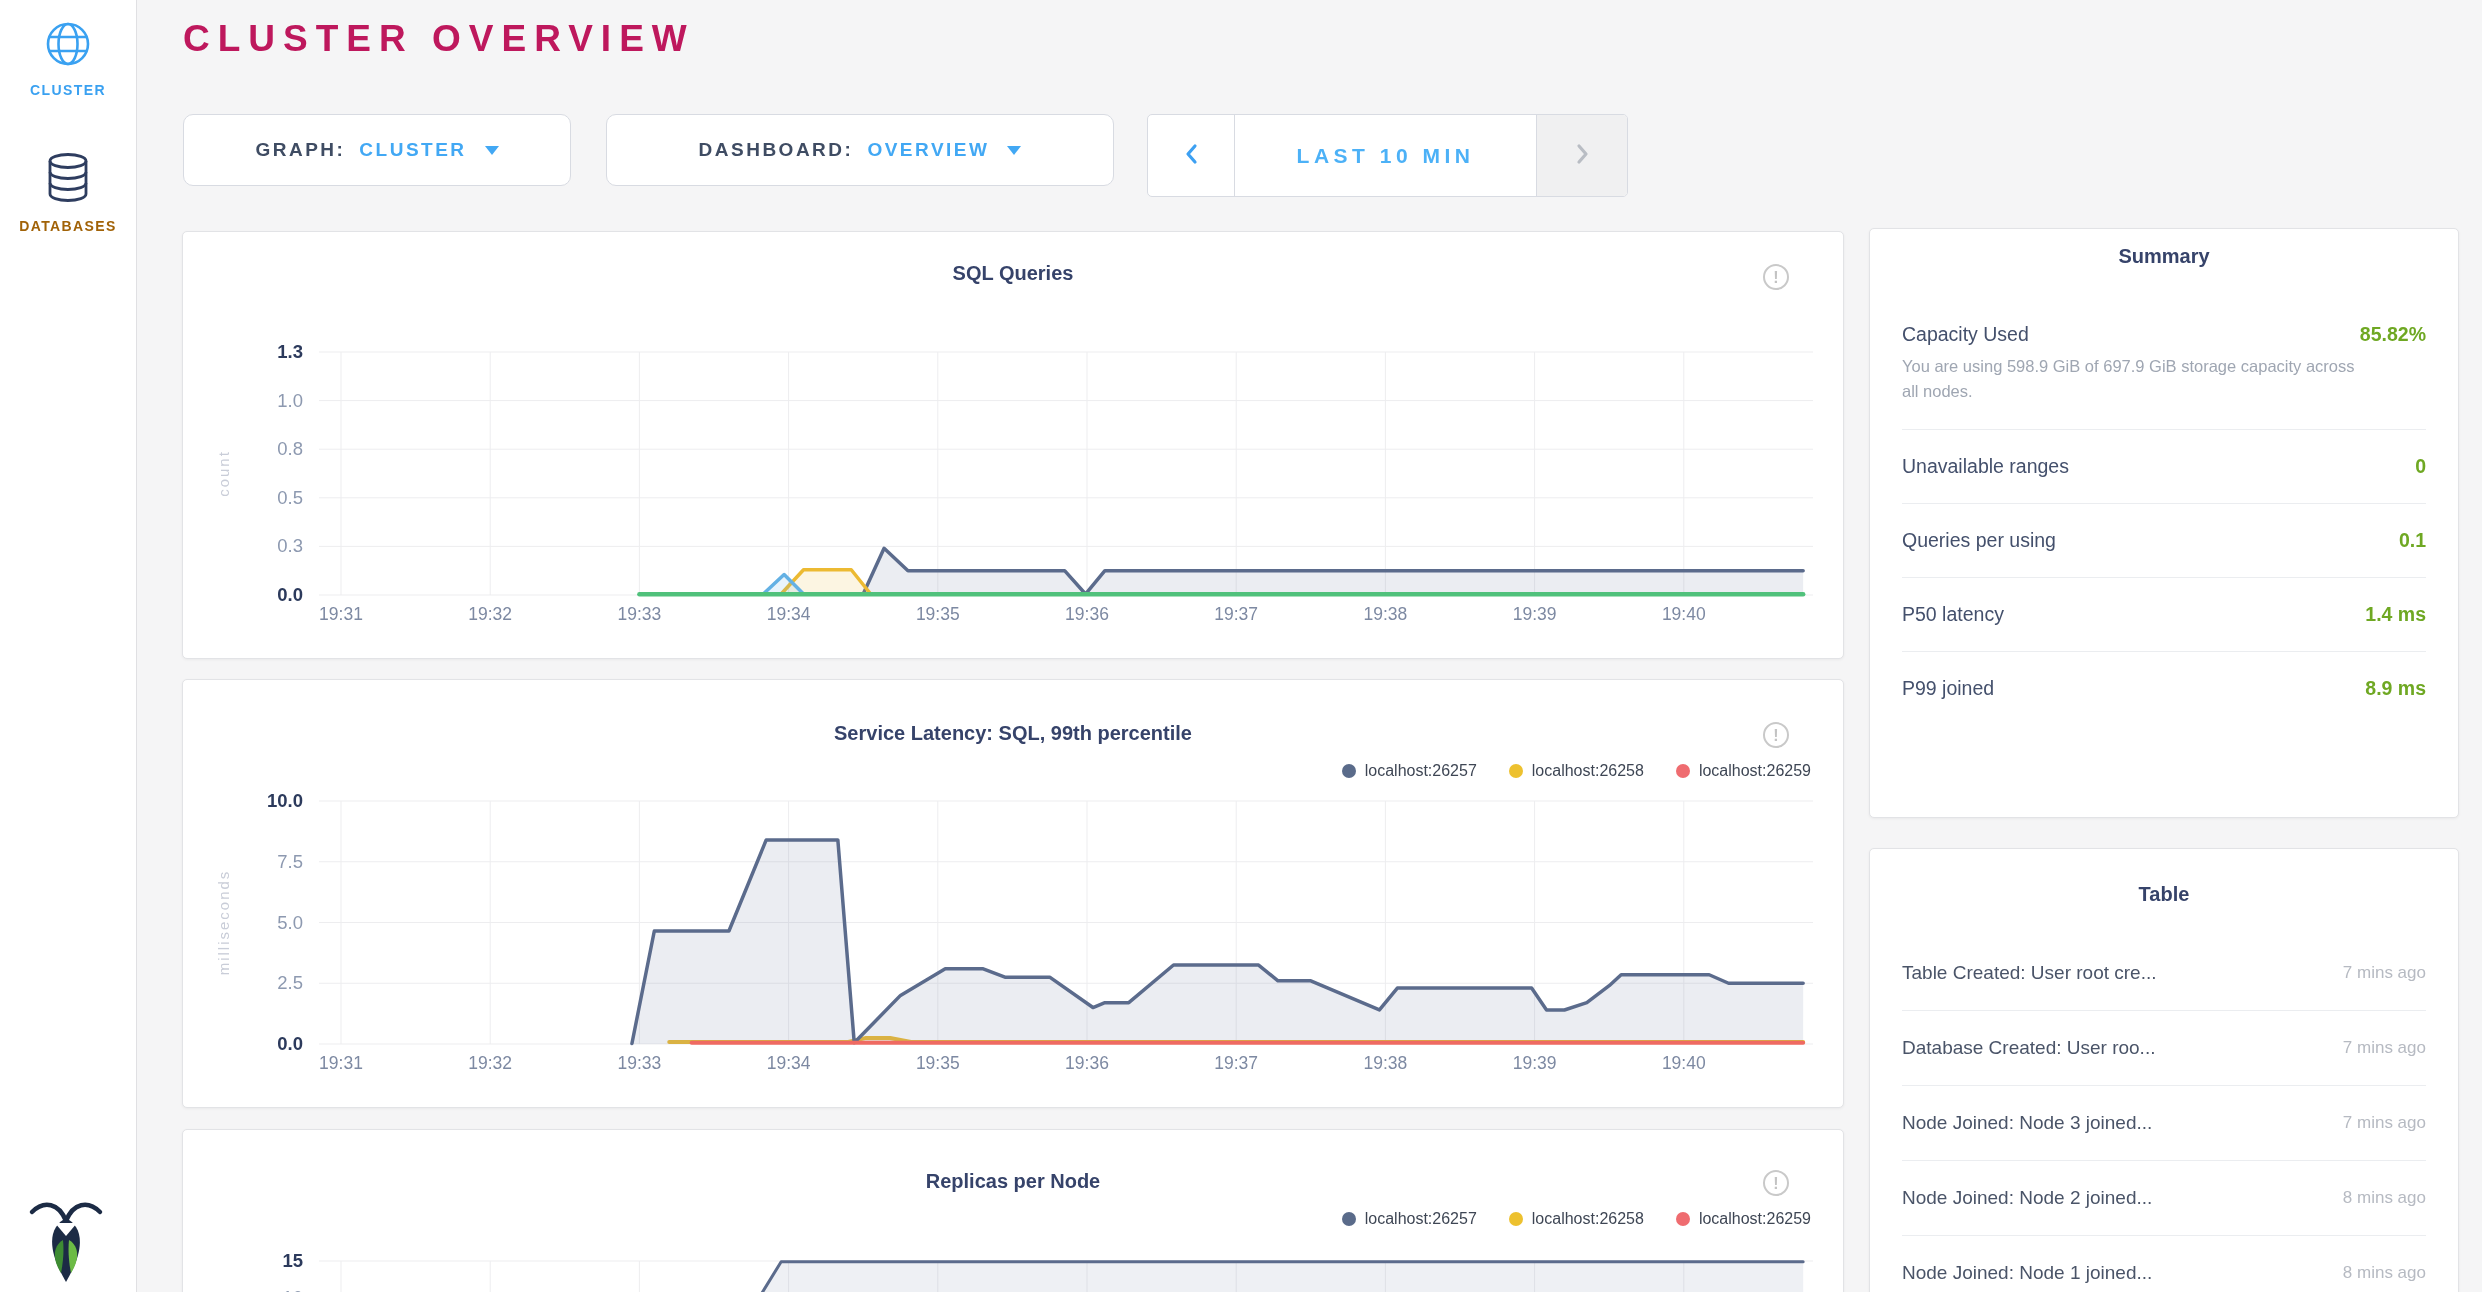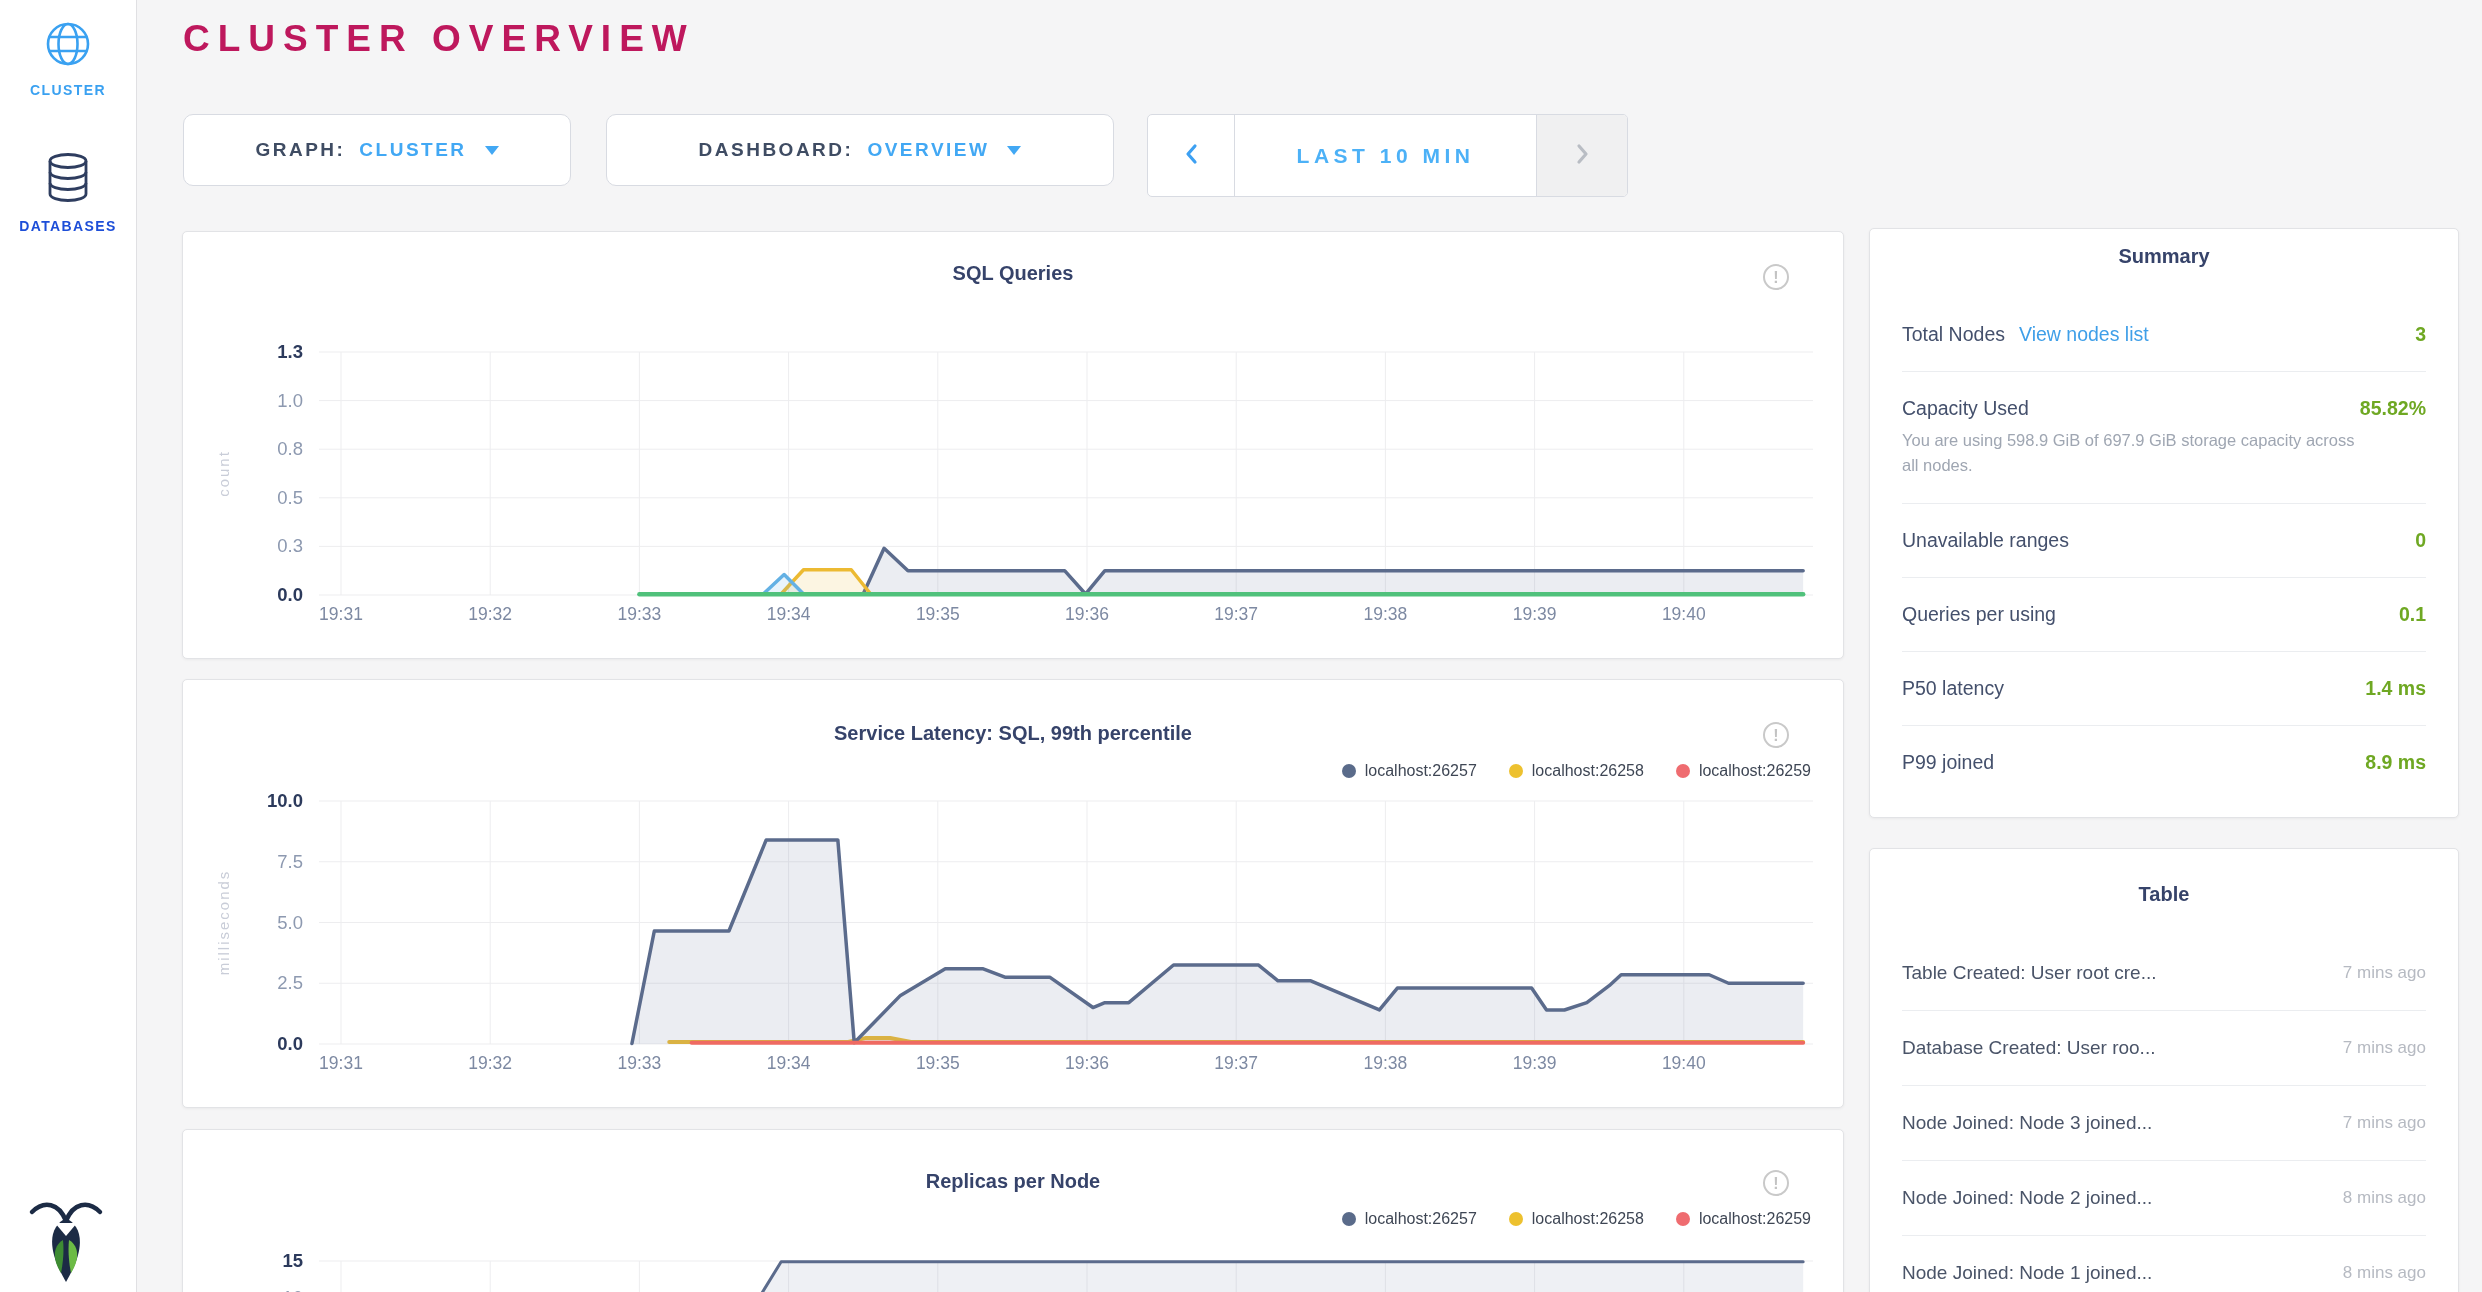--- a/index.html
+++ b/index.html
@@ -11,21 +11,21 @@
   }
   svg text{font-family:"Liberation Sans", sans-serif;}
 
   
   .sidebar{position:absolute;left:0;top:0;width:136px;height:1292px;background:#fff;border-right:1px solid #e0e0e3;z-index:5;}
   .side-item{text-align:center;cursor:pointer;}
   .side-item .side-label{display:block;font-size:14px;font-weight:bold;letter-spacing:1.4px;margin-top:10px;}
   .side-cluster{padding-top:20px;}
   .side-cluster .side-label{color:#3aa1f1;}
   .side-databases{margin-top:54px;}
-  .side-databases .side-label{color:#1d4ed8;text-align:center;}
+  .side-databases .side-label{color:#a16207;text-align:center;}
   .side-logo{position:absolute;left:26px;bottom:4px;}
 
   
   .page-title{position:absolute;left:183px;top:18px;font-size:37px;font-weight:800;letter-spacing:8px;color:#be185d;}
 
   
   .ctrl{position:absolute;top:114px;height:72px;background:#fff;border:1px solid #d8dbe2;border-radius:10px;
         display:flex;align-items:center;justify-content:center;font-size:19px;letter-spacing:2.5px;box-sizing:border-box;cursor:pointer;}
   .ctrl-graph{left:183px;width:388px;}
   .ctrl-dashboard{left:606px;width:508px;}
@@ -290,29 +290,20 @@
       <text x="120" y="174" text-anchor="end" fill="#8d99b0" font-size="18.5" font-weight="normal">10</text>
       <polygon points="531,241.26 598.14,131.74 1620.16,131.74 1620.16,242 531,242" fill="rgba(122,136,167,0.13)"></polygon>
       <polyline points="531,241.26 598.14,131.74 1620.16,131.74" fill="none" stroke="#5b6b8c" stroke-width="3" stroke-linejoin="round" stroke-linecap="round"></polyline>
     </svg>
 </div>
 
 <div class="card" id="summary-card">
   <div class="panel-title">Summary</div>
   <div class="sum-row">
     <div class="sum-line">
-      <span class="sum-left">
-        <span class="sum-label">Total Nodes</span>
-        <span class="sum-link">View nodes list</span>
-      </span>
-      <span class="sum-value">3</span>
-    </div>
-  </div>
-  <div class="sum-row">
-    <div class="sum-line">
       <span class="sum-label">Capacity Used</span>
       <span class="sum-value">85.82%</span>
     </div>
     <div class="sum-sub">You are using 598.9 GiB of 697.9 GiB storage capacity across all nodes.</div>
   </div>
   <div class="sum-row">
     <div class="sum-line">
       <span class="sum-label">Unavailable ranges</span>
       <span class="sum-value">0</span>
     </div>

